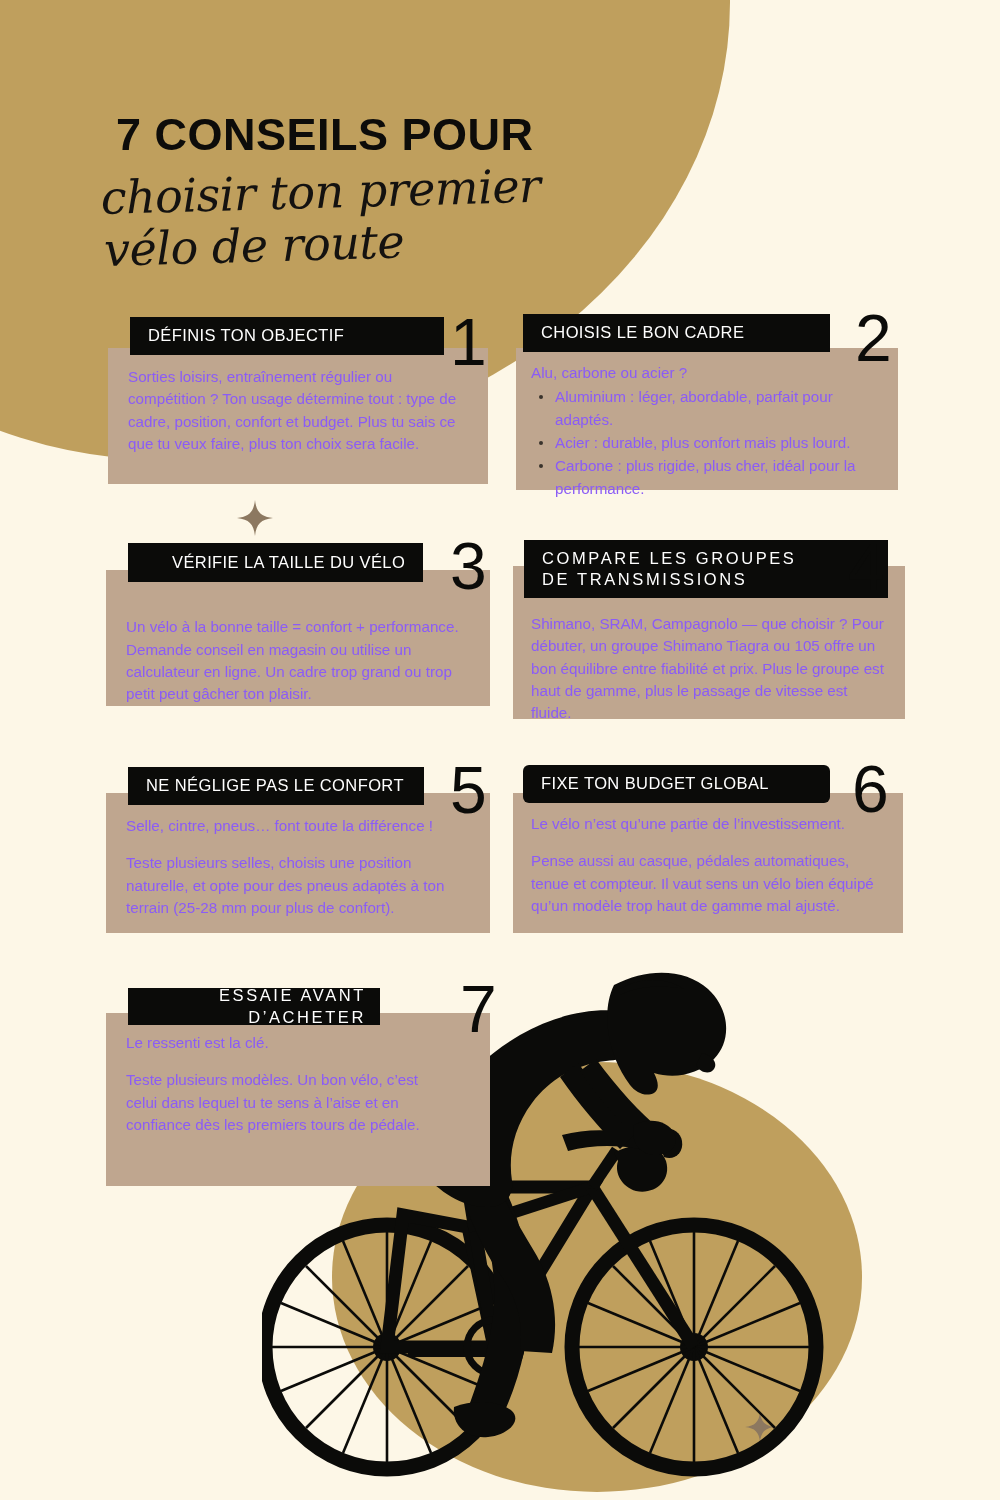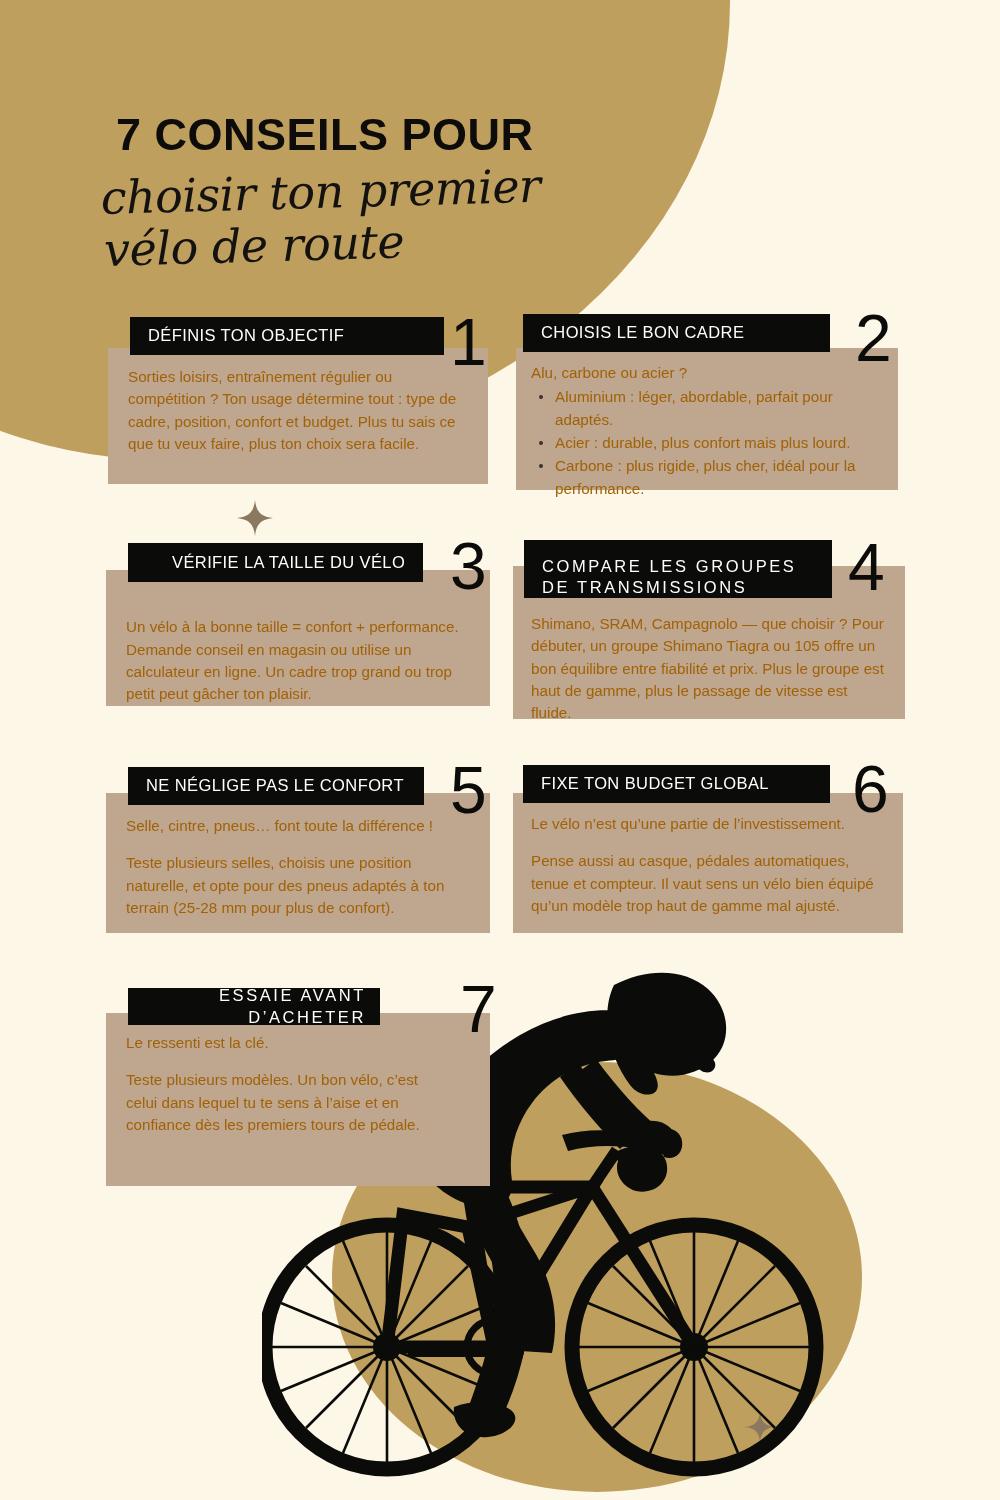--- a/index.html
+++ b/index.html
@@ -108,21 +108,21 @@
     position:absolute;
     font-family:"Liberation Sans", sans-serif;
     font-weight:300;
     font-size:66px;
     line-height:1;
     color:#0b0b09;
     z-index:5;
   }
   .card .body {
     position:absolute;
-    color:#a16207;
+    color:#8b5cf6;
     font-size:15.2px;
     line-height:1.47;
     box-sizing:border-box;
   }
   .card .body p { margin:0; }
   .card .body ul {
     margin:2px 0 0 0;
     padding-left:22px;
     list-style:none;
   }
@@ -212,21 +212,21 @@
     </div>
     <div class="num" style="left:450px; top:533px;">3</div>
     <div class="body" style="left:126px; top:594px; width:342px; white-space:pre-line;">
       <p>Un vélo à la bonne taille = confort + performance.
 Demande conseil en magasin ou utilise un calculateur en ligne. Un cadre trop grand ou trop petit peut gâcher ton plaisir.</p>
     </div>
   </div>
 
   <div class="card">
     <div class="panel" style="left:513px; top:566px; width:392px; height:153px;"></div>
-    <div class="bar spaced" style="left:524px; top:540px; width:308px; height:58px; align-items:flex-end;">
+    <div class="bar spaced" style="left:524px; top:540px; width:364px; height:58px; align-items:center;">
       <span>COMPARE LES GROUPES
 DE TRANSMISSIONS</span>
     </div>
     <div class="num" style="left:848px; top:534px;">4</div>
     <div class="body" style="left:531px; top:613px; width:358px;">
       <p>Shimano, SRAM, Campagnolo — que choisir ? Pour débuter, un groupe Shimano Tiagra ou 105 offre un bon équilibre entre fiabilité et prix. Plus le groupe est haut de gamme, plus le passage de vitesse est fluide.</p>
     </div>
   </div>
 
   <div class="card">
@@ -237,21 +237,21 @@
     <div class="num" style="left:450px; top:757px;">5</div>
     <div class="body" style="left:126px; top:815px; width:348px;">
       <p>Selle, cintre, pneus… font toute la différence !</p>
       <div class="gap"></div>
       <p> Teste plusieurs selles, choisis une position naturelle, et opte pour des pneus adaptés à ton terrain (25-28 mm pour plus de confort).</p>
     </div>
   </div>
 
   <div class="card">
     <div class="panel" style="left:513px; top:793px; width:390px; height:140px;"></div>
-    <div class="bar" style="left:523px; top:765px; width:307px; height:38px;">
+    <div class="bar" style="left:523px; top:765px; width:307px; height:38px;border-radius:6px;">
       <span>FIXE TON BUDGET GLOBAL</span>
     </div>
     <div class="num" style="left:852px; top:756px;">6</div>
     <div class="body" style="left:531px; top:813px; width:360px;">
       <p>Le vélo n’est qu’une partie de l’investissement.</p>
       <div class="gap"></div>
       <p>Pense aussi au casque, pédales automatiques, tenue et compteur. Il vaut sens un vélo bien équipé qu’un modèle trop haut de gamme mal ajusté.</p>
     </div>
   </div>
 

